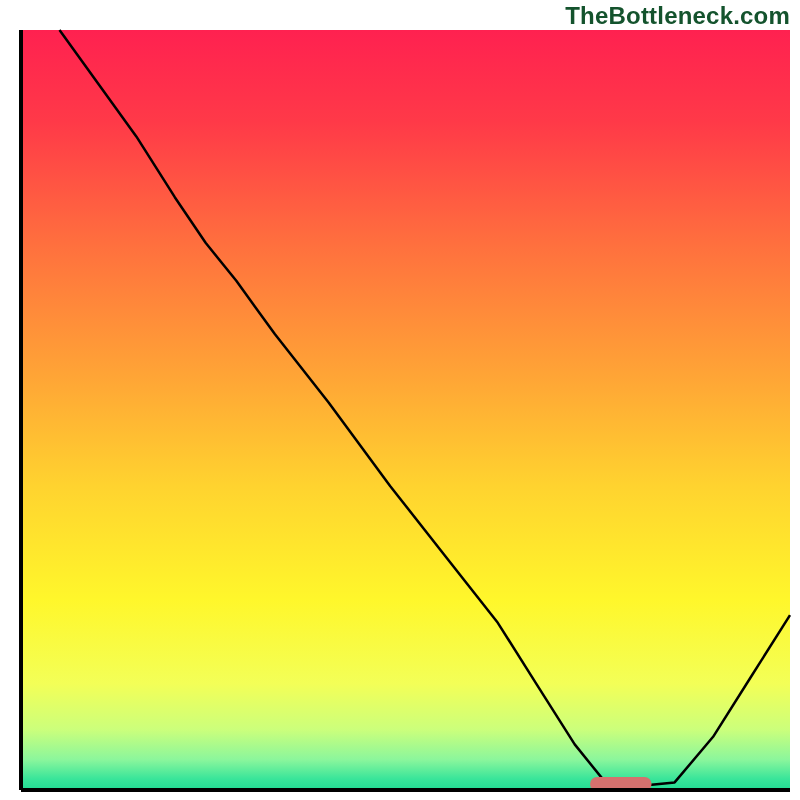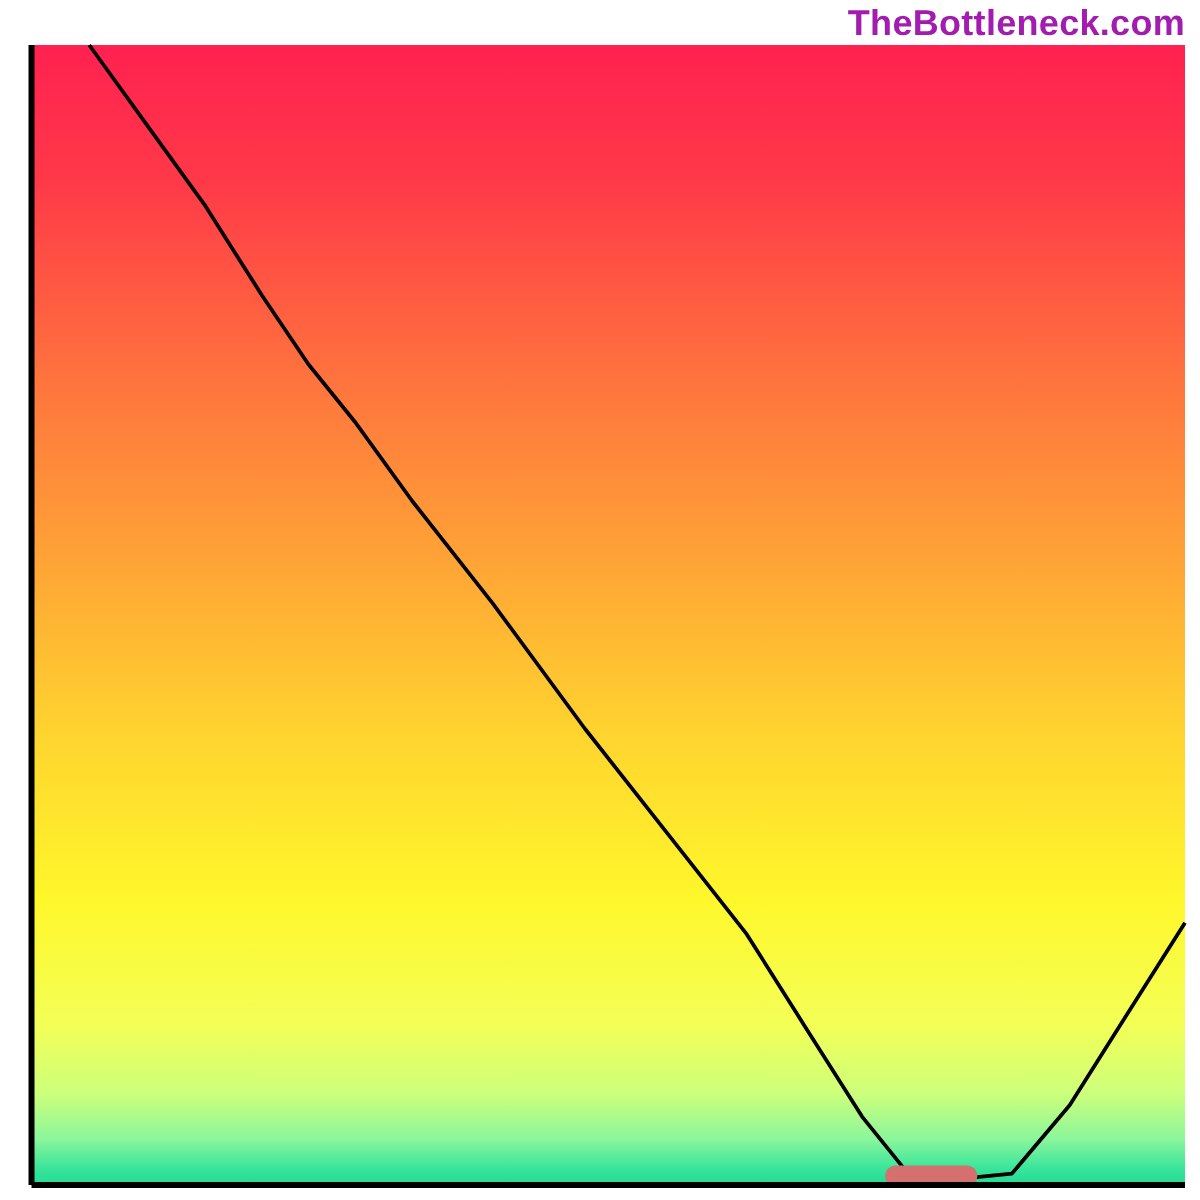--- a/index.html
+++ b/index.html
@@ -14,21 +14,21 @@
     position: relative;
     width: 800px;
     height: 800px;
   }
   .watermark {
     position: absolute;
     top: 2px;
     right: 10px;
     font-size: 24px;
     font-weight: bold;
-    color: #a21caf;
+    color: #14532d;
     letter-spacing: 0.2px;
   }
   svg.plot {
     position: absolute;
     left: 0;
     top: 0;
     width: 800px;
     height: 800px;
   }
 </style>

